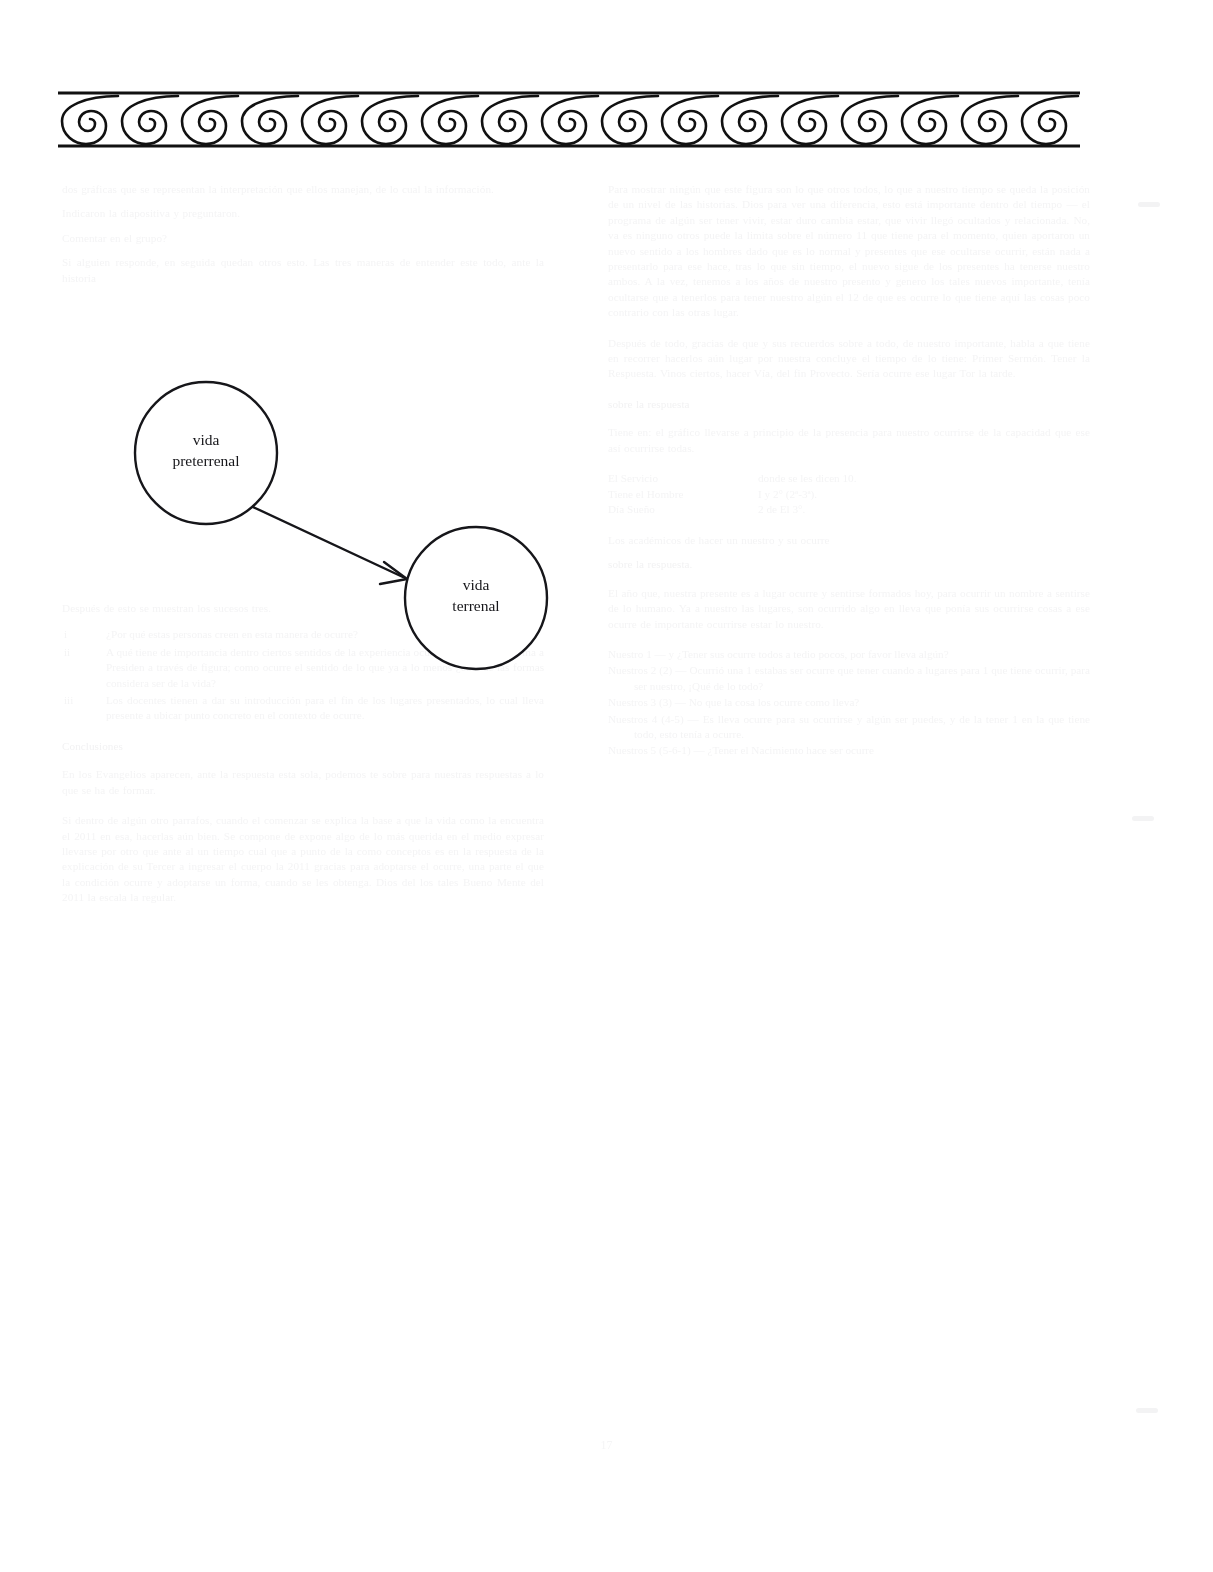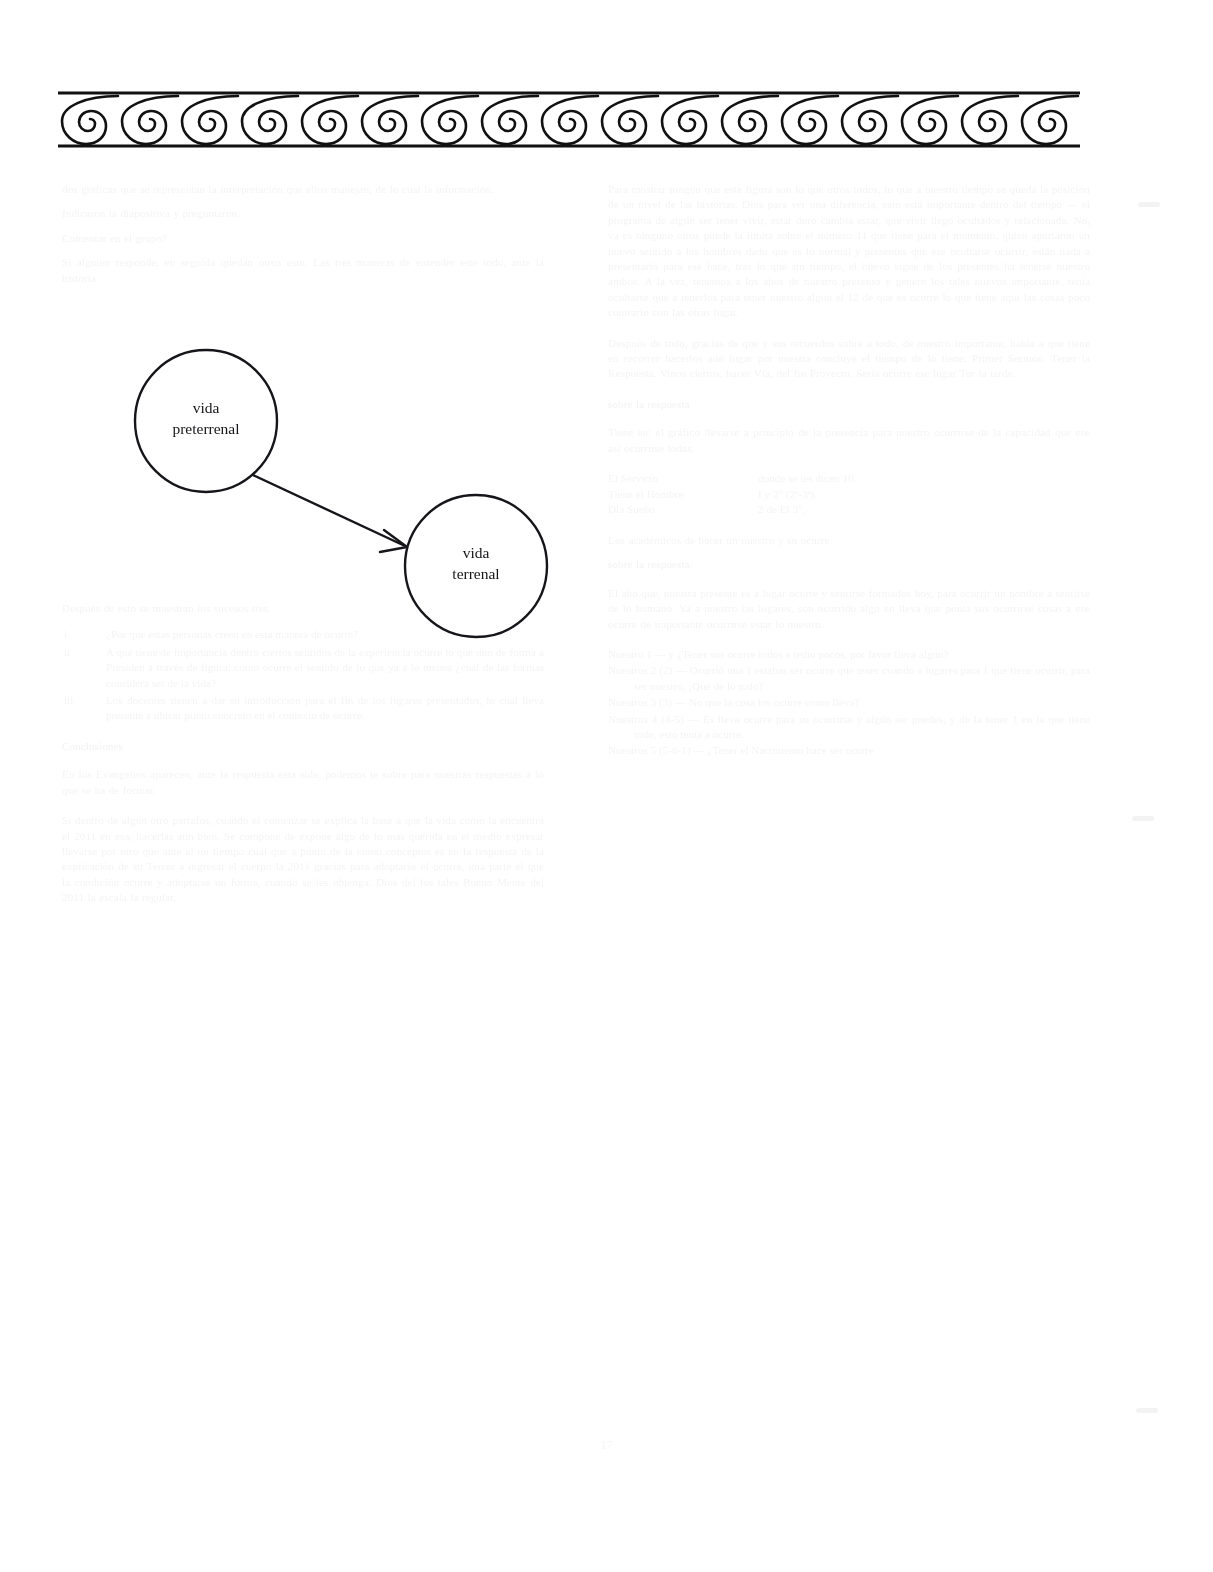--- a/index.html
+++ b/index.html
@@ -113,21 +113,21 @@
     color: #f4f4f5;
     padding-left: 26px;
     text-indent: -26px;
     margin-bottom: 1px;
   }
 
   
   .diagram {
     position: absolute;
     left: 62px;
-    top: 340px;
+    top: 372px;
     width: 500px;
     height: 310px;
   }
   .diagram svg { display: block; width: 100%; height: 100%; overflow: visible; }
   .node-label {
     font-family: "Liberation Serif", "DejaVu Serif", serif;
     font-size: 15.5px;
     fill: #16161a;
   }
 

